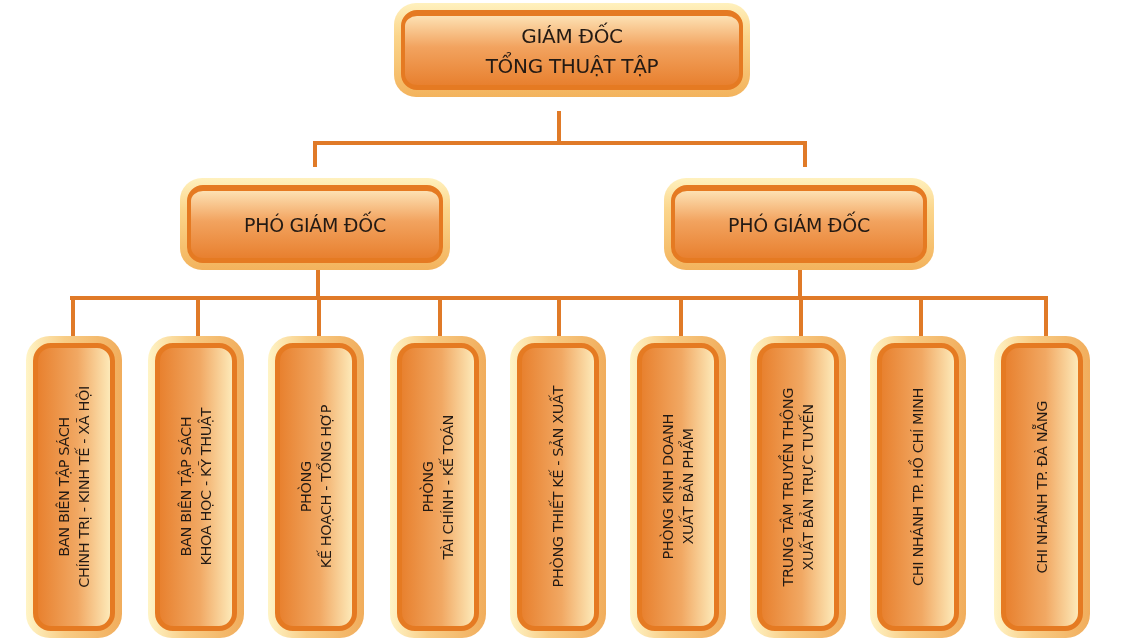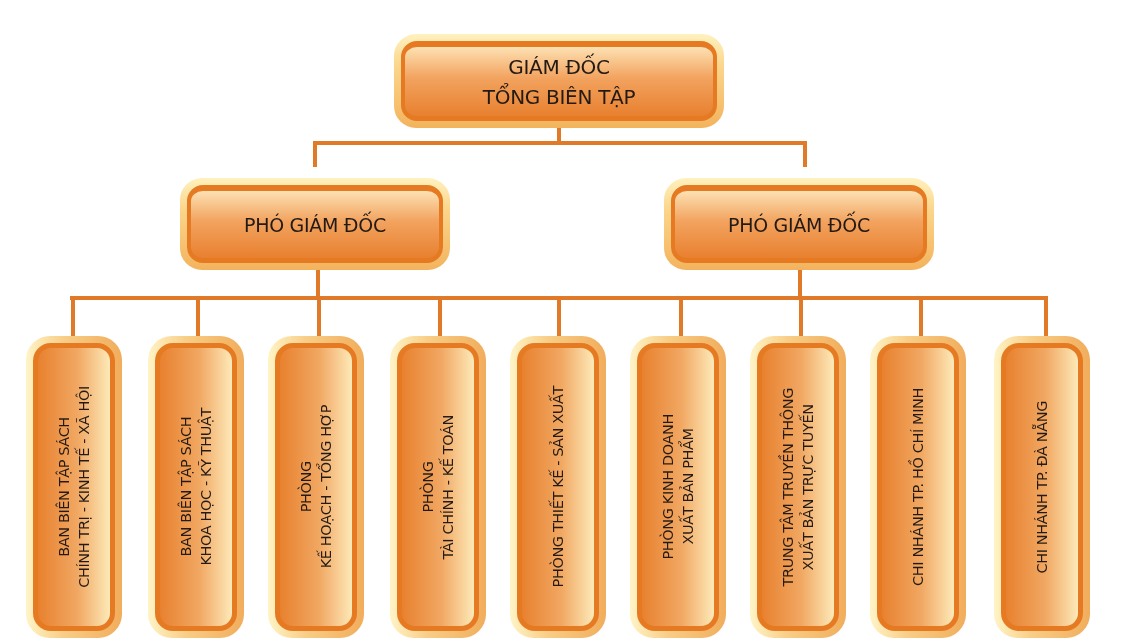--- a/index.html
+++ b/index.html
@@ -7,21 +7,21 @@
          font-family:"DejaVu Sans", "Liberation Sans", sans-serif; color:#231a14; }
   .line { position:absolute; background:#e07a28; }
   .box { position:absolute; border-radius:22px; box-sizing:border-box;
          background:linear-gradient(180deg,#fff1be 0%, #fbd58b 35%, #f3b35d 100%);
          padding:7px; }
   .box .inner { width:100%; height:100%; box-sizing:border-box; border-radius:16px;
          border:5px solid #e57a22; border-top-width:6px;
          background:linear-gradient(180deg,#fde1b3 0%, #f2a35f 45%, #e8802f 100%);
          display:flex; align-items:center; justify-content:center; text-align:center; }
   .top .inner, .mid .inner { border-left-width:4px; border-right-width:4px; }
-  .top { left:394px; top:34px; width:330px; height:94px; }
+  .top { left:394px; top:3px; width:356px; height:94px; }
   .top .txt { font-size:20px; line-height:30px; letter-spacing:-0.3px; }
   .mid { width:270px; height:92px; top:178px; }
   .mid .txt { font-size:19px; letter-spacing:-0.3px; }
   #mid-1 { left:180px; }
   #mid-2 { left:664px; }
   .leaf { width:96px; height:302px; top:336px; border-radius:24px;
           background:linear-gradient(90deg,#fff4c6 0%, #f8cd86 40%, #f1ad5c 100%); }
   .leaf .inner { border-radius:18px; border-width:5px;
           background:linear-gradient(90deg,#e8812f 0%, #f1a863 55%, #fde9b8 100%); }
   .leaf .txt { writing-mode:vertical-rl; transform:rotate(180deg);
@@ -48,21 +48,21 @@
     <div class="line" style="left: 679px; top: 296px; width: 4px; height: 44px;"></div>
     <div class="line" style="left: 799px; top: 296px; width: 4px; height: 44px;"></div>
     <div class="line" style="left: 919px; top: 296px; width: 4px; height: 44px;"></div>
     <div class="line" style="left: 1044px; top: 296px; width: 4px; height: 44px;"></div>
   </div>
 
 <div class="box top">
   <div class="inner">
     <div class="txt">
       <span>GIÁM ĐỐC</span>
-      <span>TỔNG BIÊN TẬP</span>
+      <span>TỔNG THUẬT TẬP</span>
     </div>
   </div>
 </div>
 
 <div class="box mid" id="mid-1">
   <div class="inner">
       <div class="txt">PHÓ GIÁM ĐỐC</div>
     </div>
 </div>
 <div class="box mid" id="mid-2">

